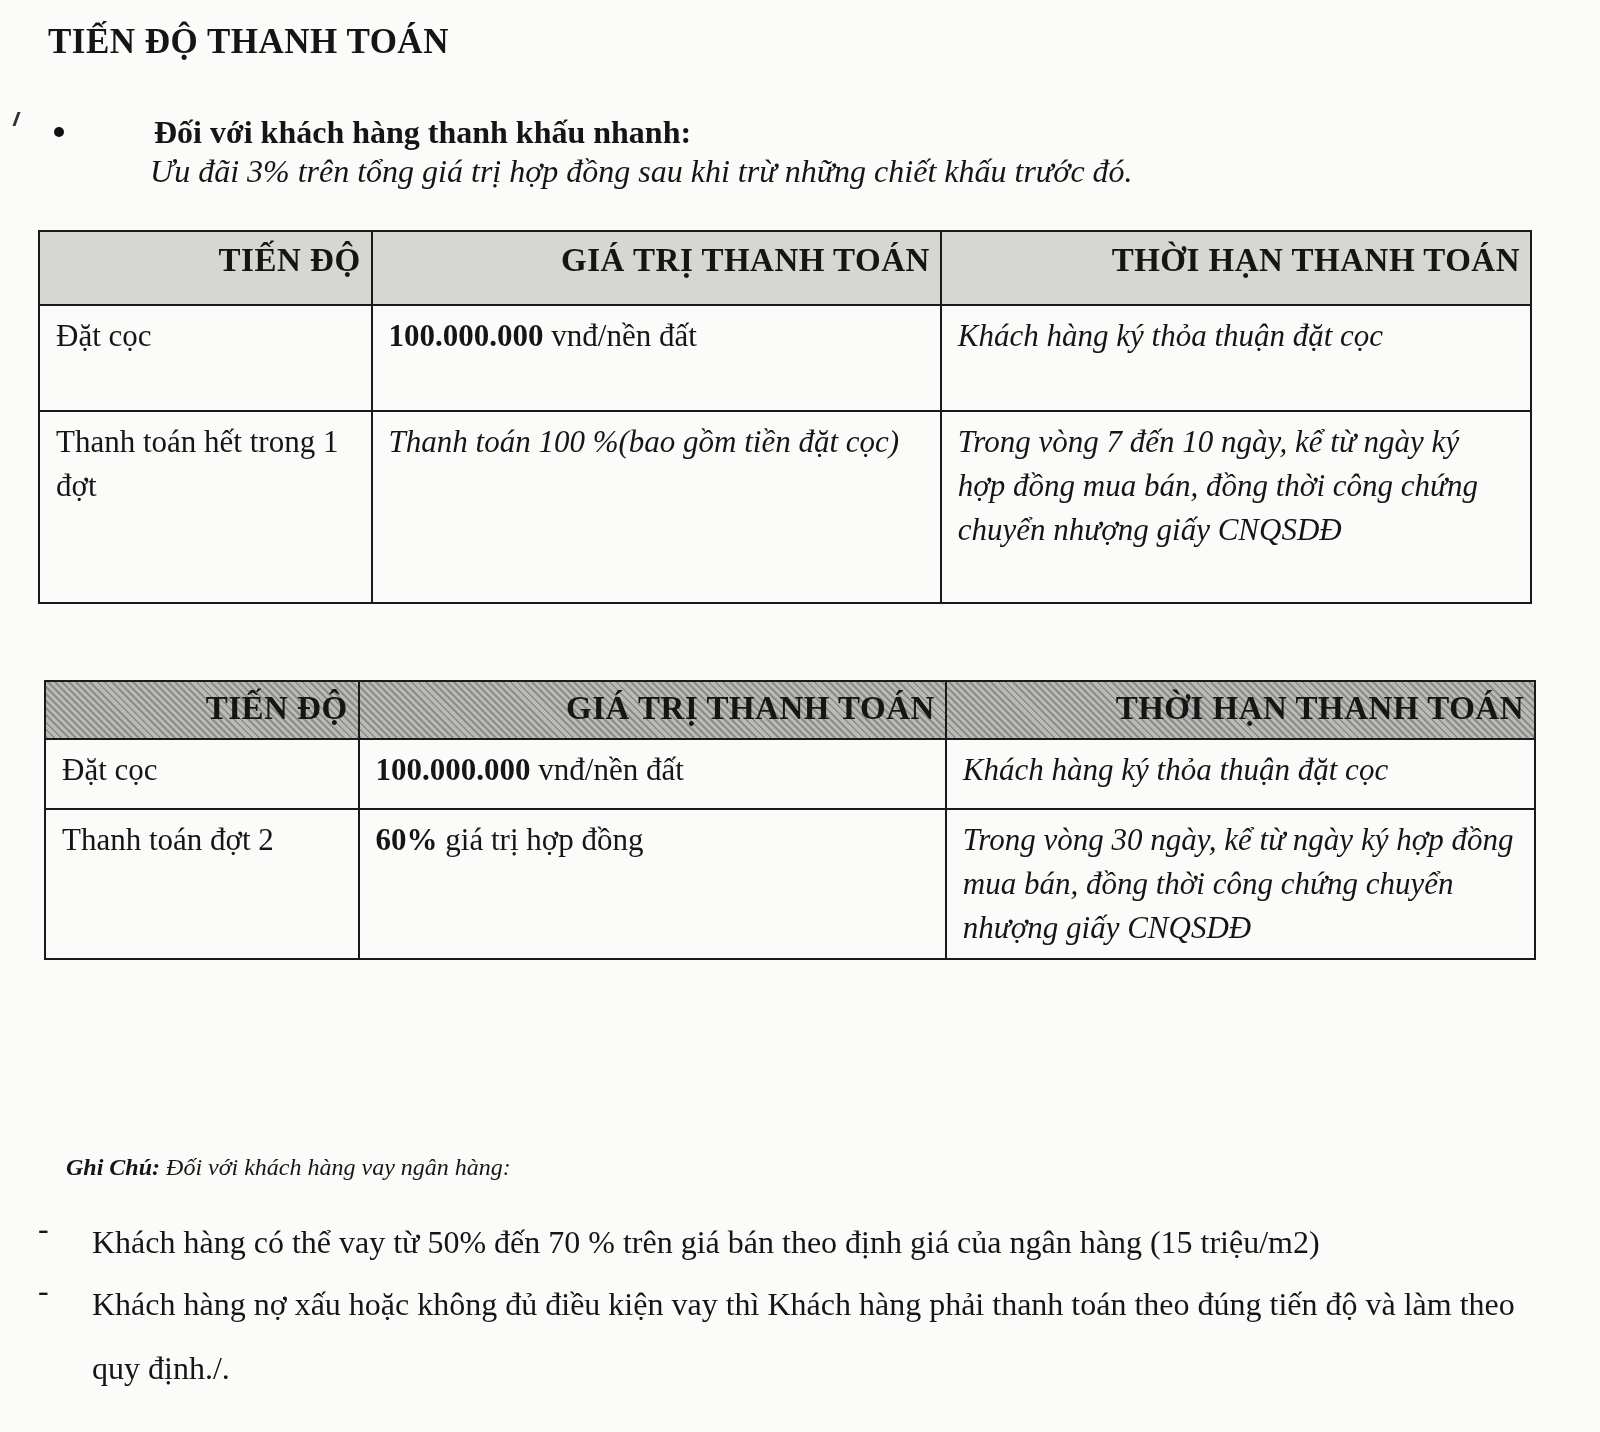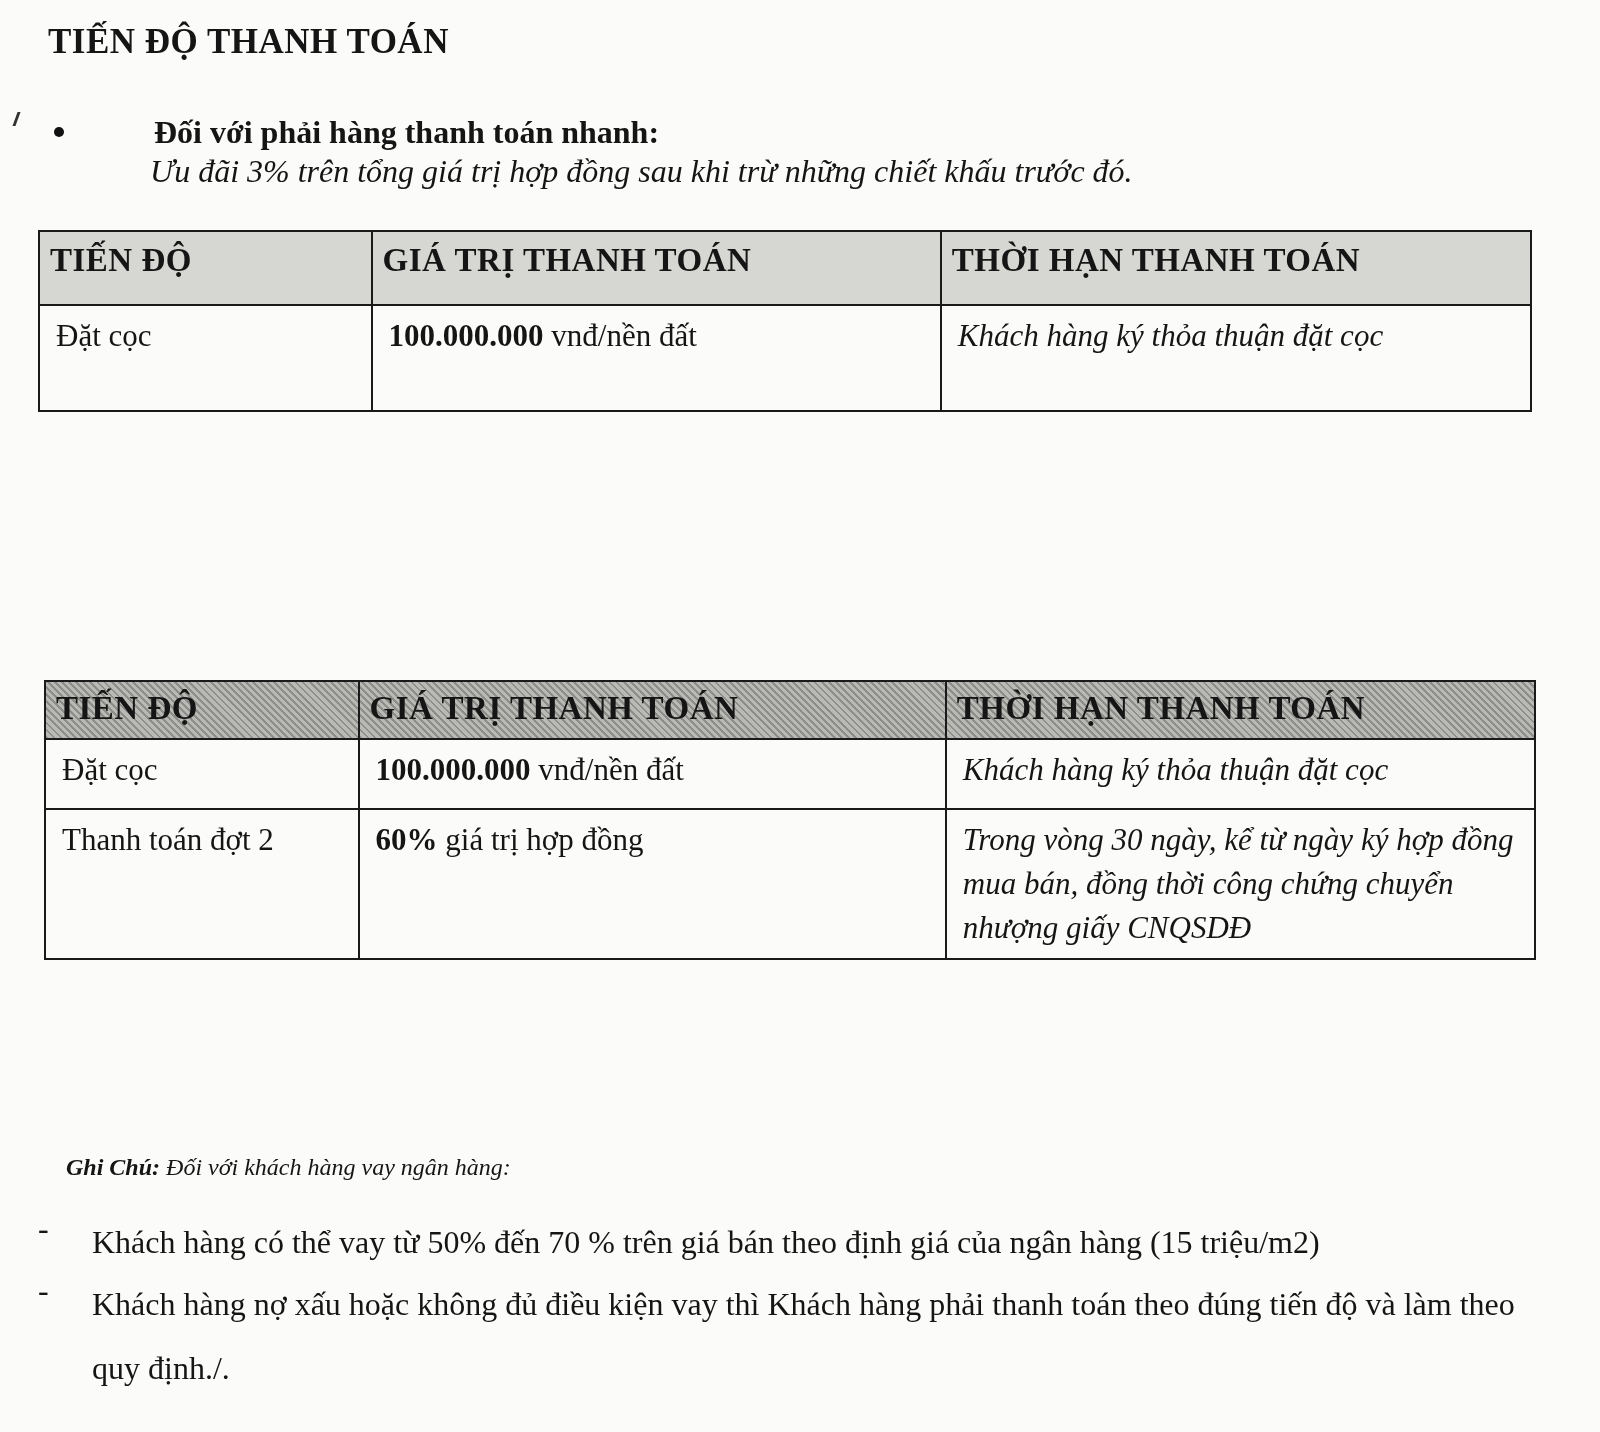--- a/index.html
+++ b/index.html
@@ -31,21 +31,21 @@
   .subline b { font-weight: normal; }
   table.pay {
     position: absolute; border-collapse: collapse;
     font-size: 31px; line-height: 44px;
   }
   table.pay th, table.pay td {
     border: 2px solid #1a1a1a; vertical-align: top; text-align: left;
     padding: 8px 16px;
   }
   table.pay th {
-    text-align: left; font-weight: bold; font-size: 33px; letter-spacing: 0.5px;
+    text-align: right; font-weight: bold; font-size: 33px; letter-spacing: 0.5px;
     padding: 6px 10px;
   }
   table.t1 th { background: #d6d6d3; height: 60px; }
   table.t2 th {
     background: repeating-linear-gradient(45deg, #8d8d8a 0 2px, #b9b9b6 2px 5px);
     height: 44px; line-height: 40px;
   }
   .it { font-style: italic; }
   .bd { font-weight: bold; }
   .note-title {
@@ -60,21 +60,21 @@
   .note-item .txt { width: 1440px; line-height: 64px; }
 </style>
 </head>
 <body>
 
 <div class="title">TIẾN ĐỘ THANH TOÁN</div>
 <div class="stray-mark"></div>
 
 <div class="bullet-row" style="left:54px; top:114px;">
   <span class="bullet-dot"></span>
-  <span class="bullet-heading">Đối với phải hàng thanh toán nhanh:</span>
+  <span class="bullet-heading">Đối với khách hàng thanh khấu nhanh:</span>
 </div>
 <div class="subline">
   <b>Ưu đãi 3%</b><span> trên tổng giá trị hợp đồng sau khi trừ những chiết khấu trước đó.</span>
 </div>
 
 <table class="pay t1" style="left:38px; top:230px; width:1494px;">
   <colgroup>
       <col style="width:333px">
       <col style="width:570px">
       <col style="width:591px">
@@ -82,20 +82,25 @@
   <tbody>
       <tr>
     <th>TIẾN ĐỘ</th>
     <th>GIÁ TRỊ THANH TOÁN</th>
     <th>THỜI HẠN THANH TOÁN</th>
   </tr>
   <tr style="height:106px;">
     <td>Đặt cọc</td>
     <td><span class="bd">100.000.000</span><span> vnđ/nền đất</span></td>
     <td class="it">Khách hàng ký thỏa thuận đặt cọc</td>
+  </tr>
+  <tr style="height:192px;">
+    <td>Thanh toán hết trong 1 đợt</td>
+    <td class="it">Thanh toán 100 %(bao gồm tiền đặt cọc)</td>
+    <td class="it">Trong vòng 7 đến 10 ngày, kể từ ngày ký hợp đồng mua bán, đồng thời công chứng chuyển nhượng giấy CNQSDĐ</td>
   </tr>
 </tbody>
   </table>
 
 <div class="bullet-row" style="left:54px; top:684px;">
   <span class="bullet-dot" style="margin-right:96px;"></span>
   <span class="bullet-heading">Đối với khách hàng thanh toán theo tiến độ:</span>
 </div>
 
 <table class="pay t2" style="left:44px; top:680px; width:1492px;">

